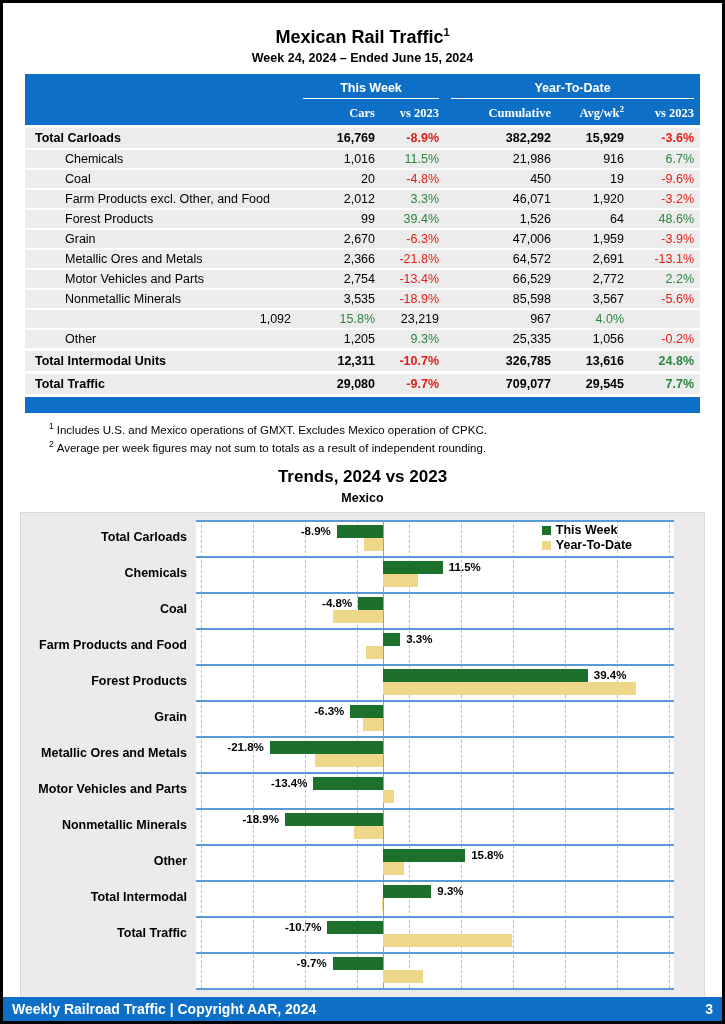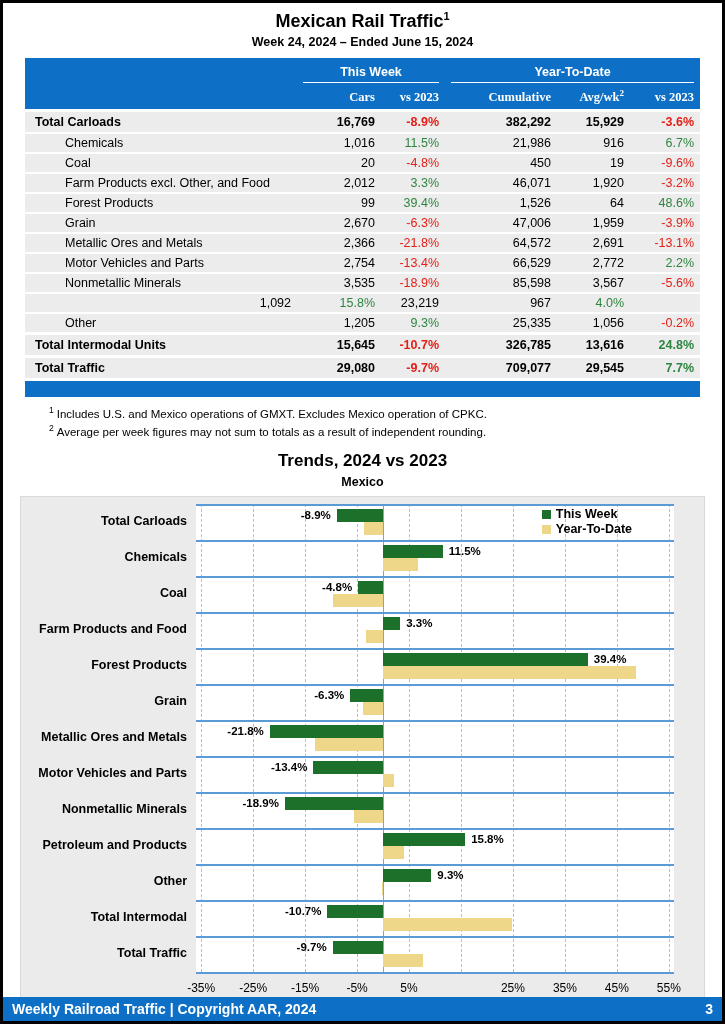--- a/index.html
+++ b/index.html
@@ -5,21 +5,21 @@
   * { margin:0; padding:0; box-sizing:border-box; }
   html,body { width:725px; height:1024px; }
   body {
     font-family:"Liberation Sans", sans-serif;
     background:#ffffff;
     border:3px solid #000;
     position:relative;
     overflow:hidden;
   }
   
-  .page-title { text-align:center; font-size:18px; font-weight:bold; margin-top:7px; color:#000; }
+  .page-title { text-align:center; font-size:18px; font-weight:bold; margin-top:23px; color:#000; }
   .page-title sup { font-size:11px; }
   .page-subtitle { text-align:center; font-size:12.5px; font-weight:bold; margin-top:3px; color:#000; }
 
   
   .rail-table { width:675px; margin:9px auto 0 auto; font-size:12.5px; }
   .thead { background:#0d70c6; color:#fff; font-weight:bold; padding-top:5px; }
   .grid-row { display:grid; grid-template-columns: 1fr 84px 64px 112px 73px 70px; align-items:center; }
   .group-row { height:22px; }
   .group-cell { text-align:center; border-bottom:1.5px solid #fff; margin:0 6px; padding-bottom:3px; font-size:12.5px; }
   .group-span-week { grid-column:2 / span 2; }
@@ -174,21 +174,21 @@
       <div class="grid-row indent">
         <div class="cell-label">Other</div>
         <div class="num">1,205</div>
         <div class="num pct pos">9.3%</div>
         <div class="num">25,335</div>
         <div class="num">1,056</div>
         <div class="num pct neg">-0.2%</div>
       </div>
       <div class="grid-row total">
         <div class="cell-label">Total Intermodal Units</div>
-        <div class="num">15,645</div>
+        <div class="num">12,311</div>
         <div class="num pct neg">-10.7%</div>
         <div class="num">326,785</div>
         <div class="num">13,616</div>
         <div class="num pct pos">24.8%</div>
       </div>
       <div class="grid-row total">
         <div class="cell-label">Total Traffic</div>
         <div class="num">29,080</div>
         <div class="num pct neg">-9.7%</div>
         <div class="num">709,077</div>
@@ -212,21 +212,20 @@
     <div class="cat-col" id="cat-col">
         <div class="cat-cell">Total Carloads</div>
         <div class="cat-cell">Chemicals</div>
         <div class="cat-cell">Coal</div>
         <div class="cat-cell">Farm Products and Food</div>
         <div class="cat-cell">Forest Products</div>
         <div class="cat-cell">Grain</div>
         <div class="cat-cell">Metallic Ores and Metals</div>
         <div class="cat-cell">Motor Vehicles and Parts</div>
         <div class="cat-cell">Nonmetallic Minerals</div>
-        <div class="cat-cell">Petroleum and Products</div>
         <div class="cat-cell">Other</div>
         <div class="cat-cell">Total Intermodal</div>
         <div class="cat-cell">Total Traffic</div>
       </div>
     <div class="plot" id="plot">
       <div class="legend">
         <div class="legend-row">
           <span class="legend-swatch" id="sw-0" style="background: rgb(29, 112, 41);"></span>
           <span class="legend-text">This Week</span>
         </div>

